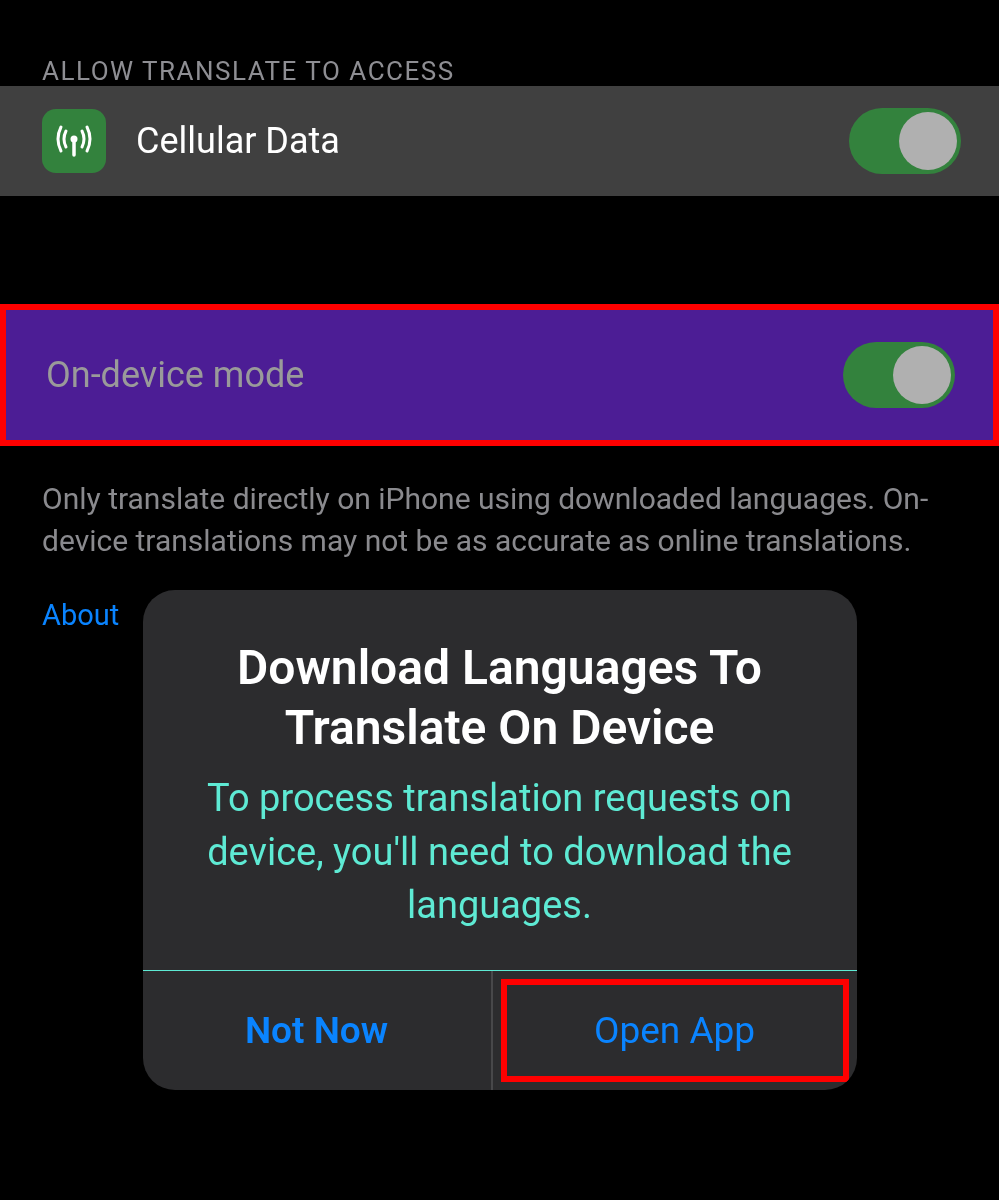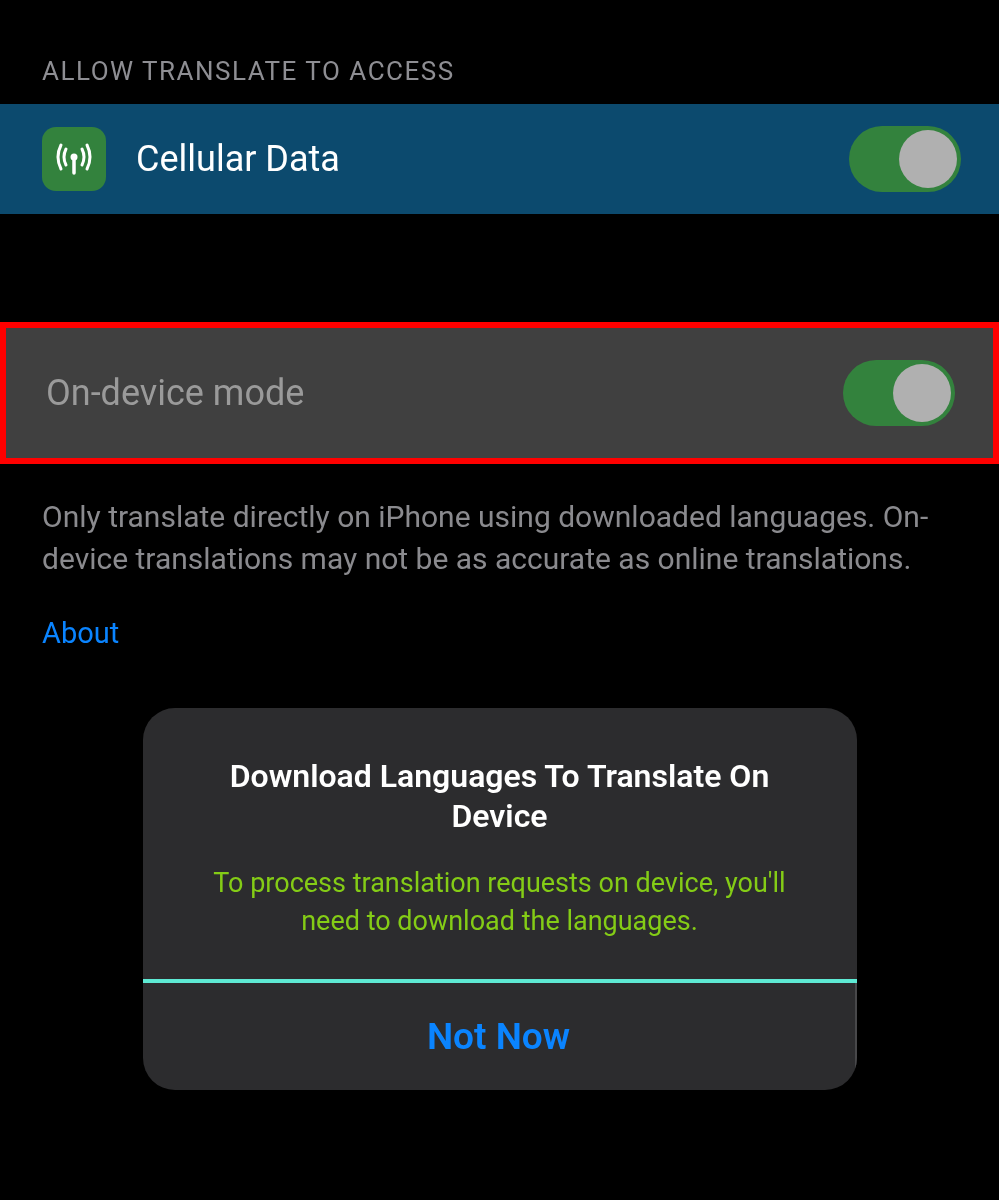--- a/index.html
+++ b/index.html
@@ -15,26 +15,26 @@
       background: #000000;
       position: relative;
       overflow: hidden;
     }
     
     .section-header {
       color: #8e8e93;
       font-size: 26px;
       font-weight: 400;
       letter-spacing: 1.5px;
-      padding: 56px 42px 18px 42px;
+      padding: 56px 42px 0 42px;
       text-transform: uppercase;
     }
     
     .settings-row {
-      background: #0c4a6e;
+      background: #404040;
       display: flex;
       align-items: center;
       padding: 22px 38px 22px 42px;
       position: relative;
     }
     
     .icon-box {
       width: 64px;
       height: 64px;
       background: #33823d;
@@ -71,21 +71,21 @@
       top: 4px;
       right: 4px;
     }
     
     .spacer {
       height: 108px;
     }
     
     .highlighted-row {
       border: 6px solid #ff0000;
-      background: #404040;
+      background: #4c1d95;
       padding: 32px 38px 32px 40px;
     }
     
     .highlighted-row .row-label {
       color: #9a9a9a;
     }
     
     .description-text {
       color: #8a8a8e;
       font-size: 30px;
@@ -116,36 +116,36 @@
       overflow: hidden;
     }
     
     .dialog-content {
       padding: 48px 44px 38px 44px;
       text-align: center;
     }
     
     .dialog-title {
       color: #ffffff;
-      font-size: 32px;
+      font-size: 48px;
       font-weight: 600;
       line-height: 1.25;
-      margin-bottom: 29px;
+      margin-bottom: 14px;
     }
     
     .dialog-message {
-      color: #84cc16;
-      font-size: 27px;
+      color: #5eead4;
+      font-size: 38px;
       font-weight: 400;
       line-height: 1.4;
     }
     
     .dialog-buttons {
       display: flex;
-      border-top: 4px solid #5eead4;
+      border-top: 1px solid #5eead4;
     }
     
     .dialog-button {
       flex: 1;
       padding: 32px 0;
       text-align: center;
       font-size: 37px;
       color: #0a84ff;
       cursor: pointer;
       background: transparent;
@@ -214,15 +214,18 @@
 
 <div class="dialog-overlay">
   <div class="dialog">
     <div class="dialog-content">
       <div class="dialog-title">Download Languages To Translate On Device</div>
       <div class="dialog-message">To process translation requests on device, you'll need to download the languages.</div>
     </div>
     <div class="dialog-buttons">
       <button class="dialog-button">Not Now</button>
       <div class="button-divider"></div>
+      <div class="button-wrapper-highlighted">
+        <button class="dialog-button">Open App</button>
+      </div>
     </div>
   </div>
 </div>
 
 </body></html>

